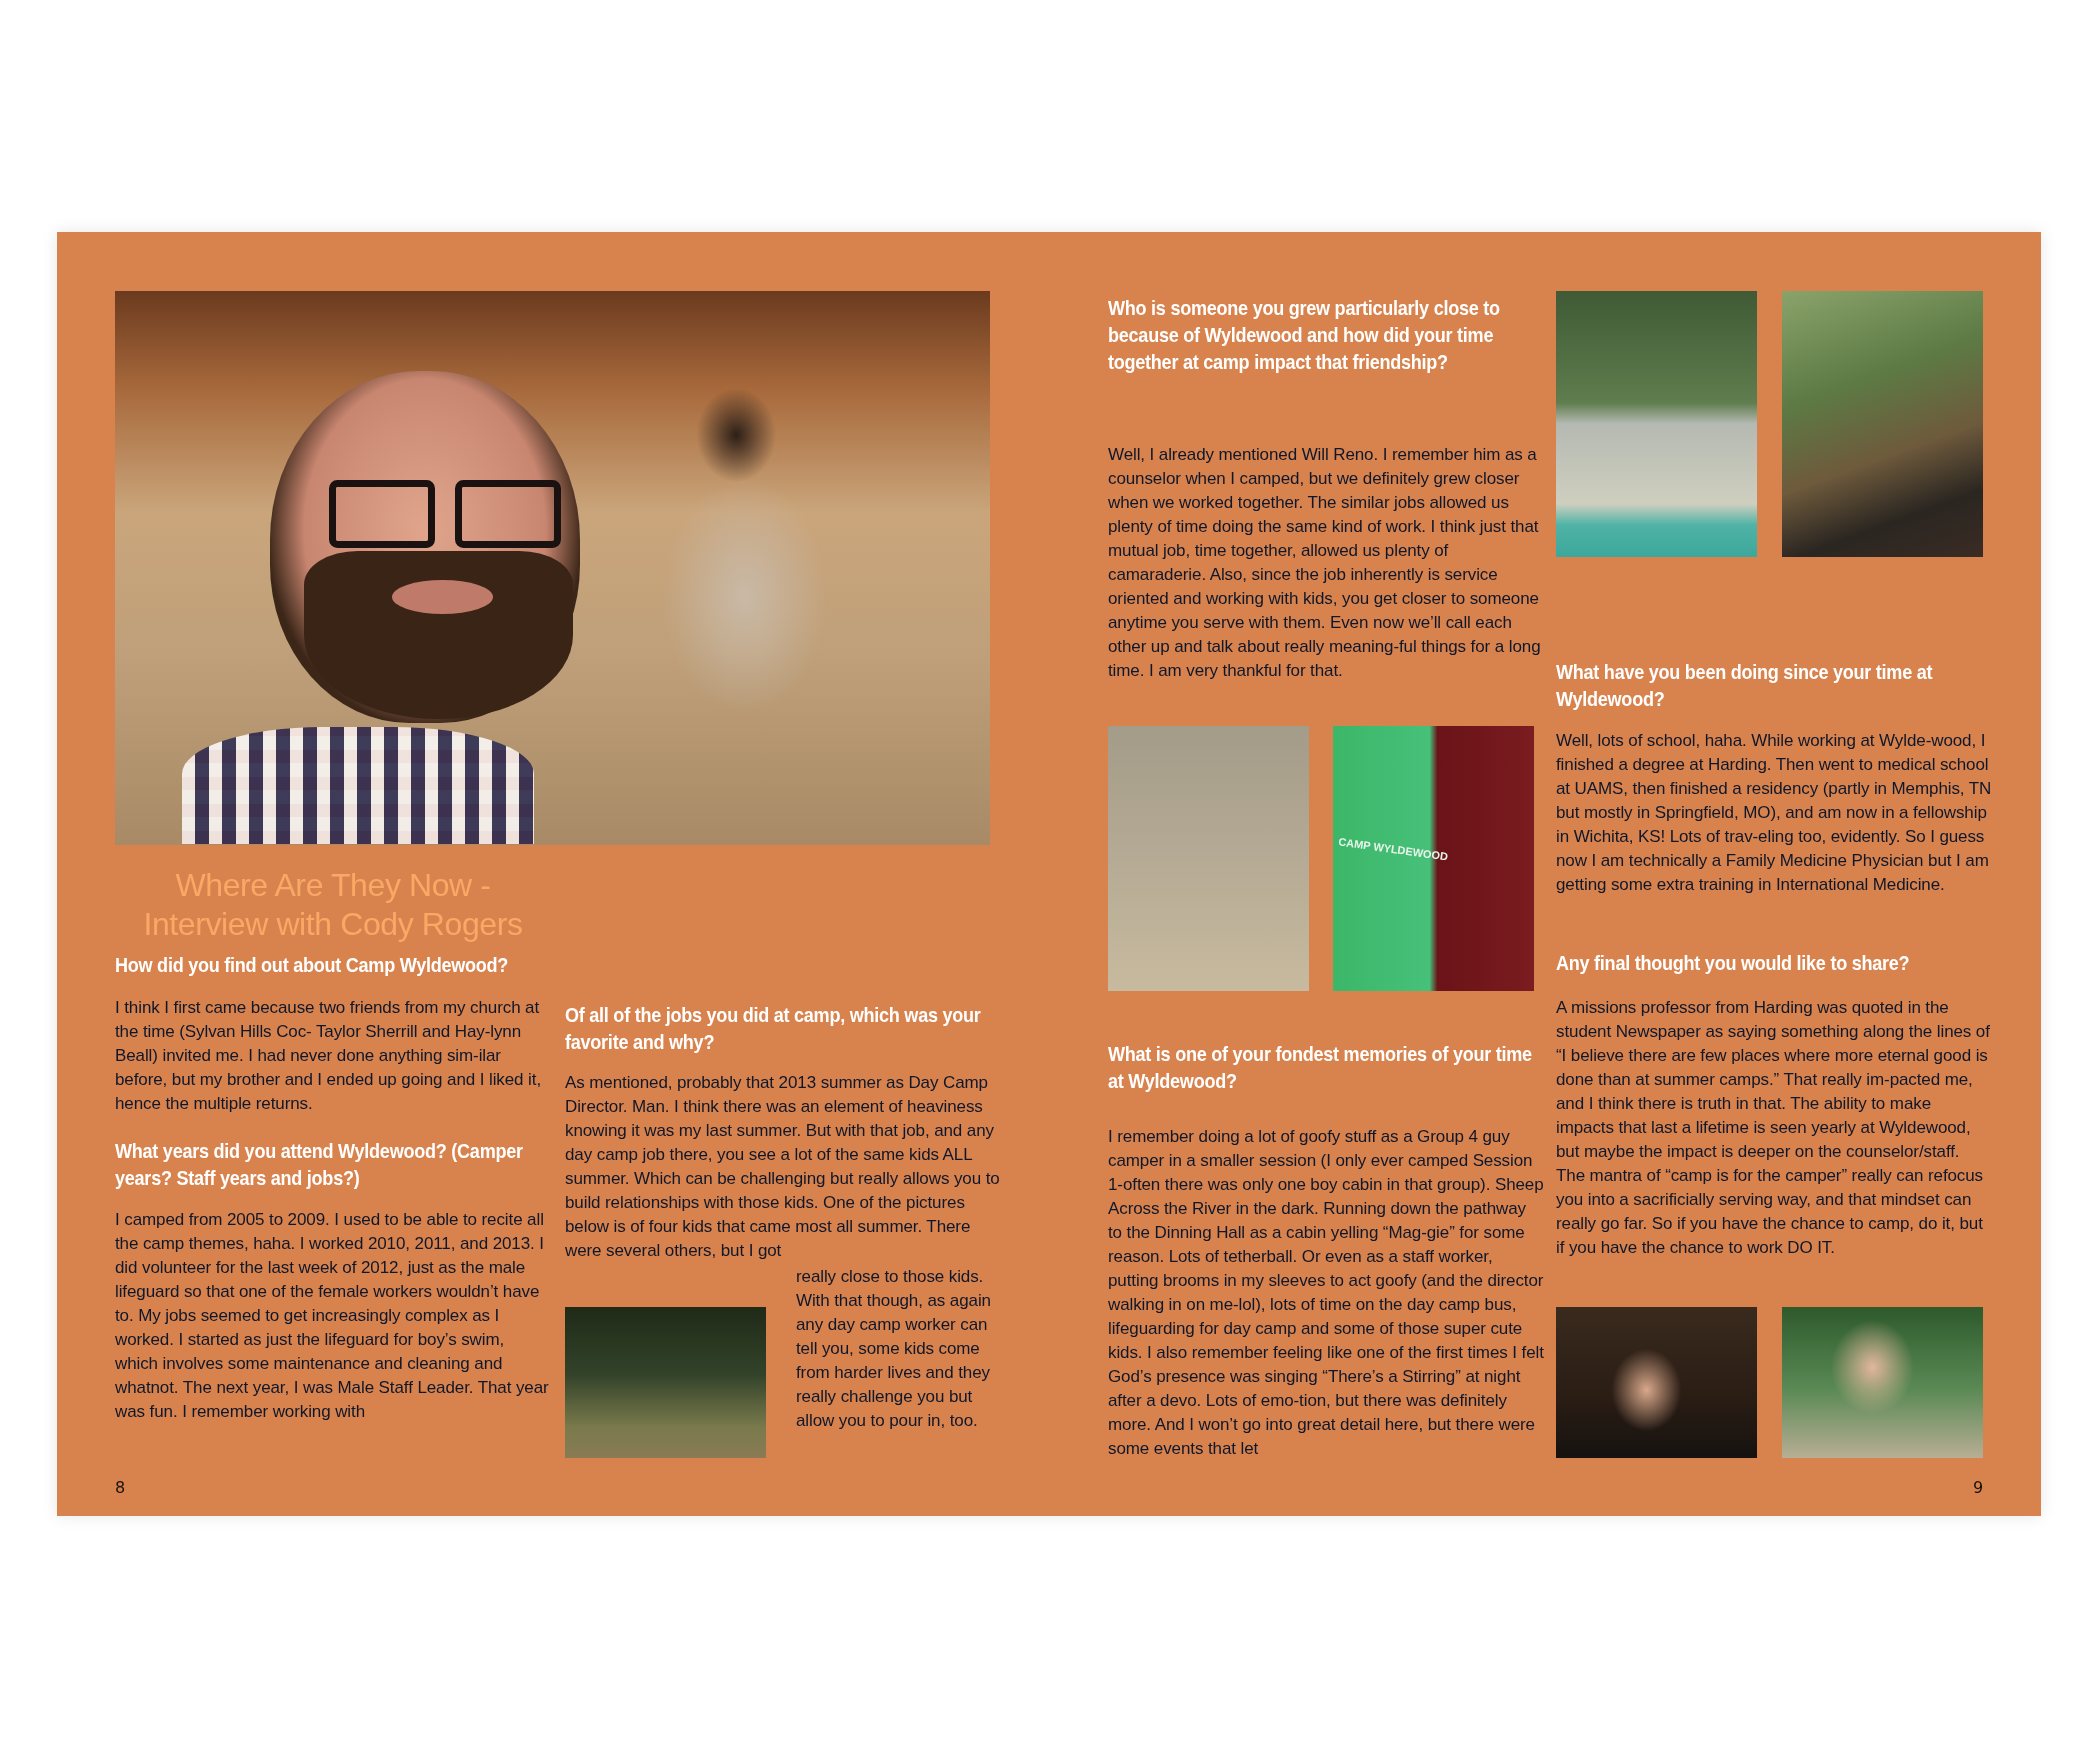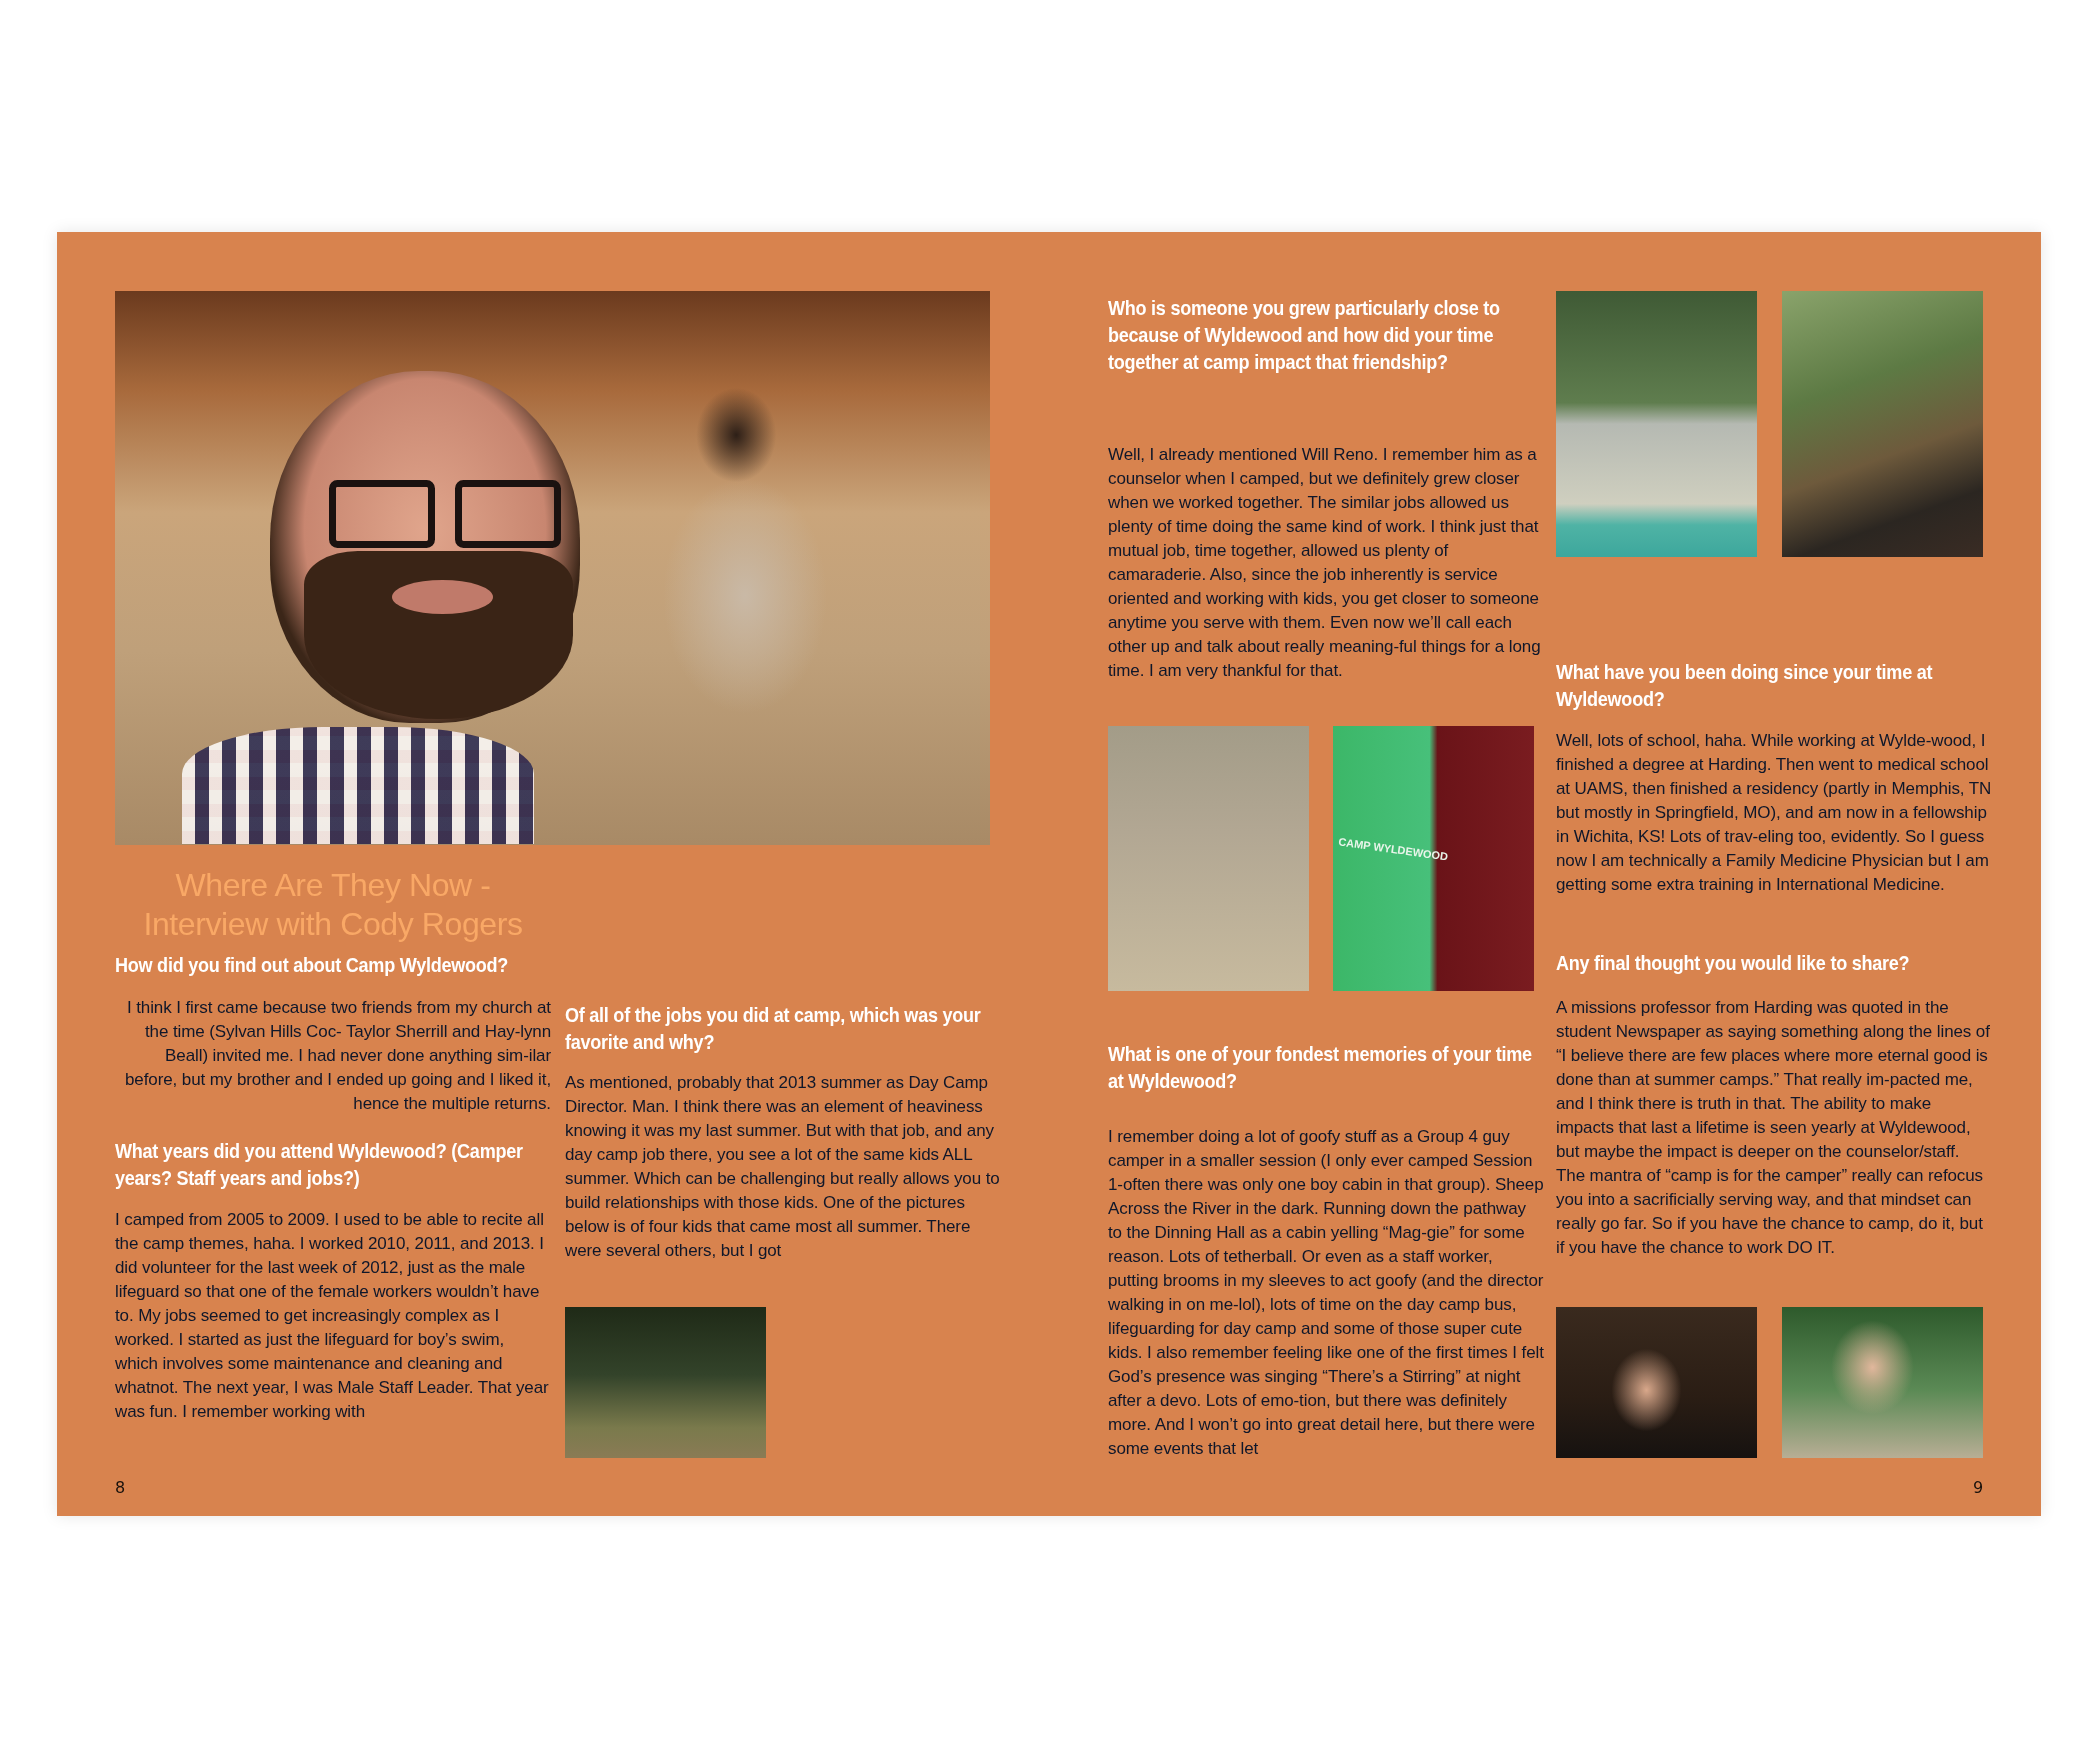--- a/index.html
+++ b/index.html
@@ -130,31 +130,32 @@
     <div class="glasses">
       <span style="left:0"></span>
         <span style="left:126px"></span>
     </div>
     <div class="shirt"></div>
   </div>
 
   <div class="title" style="left:58px; top:634px; width:436px;">Where Are They Now - Interview with Cody Rogers</div>
 
   <div class="q" style="left:58px; top:719px; width:503px;">How did you find out about Camp Wyldewood?</div>
-  <div class="txt" style="left:58px; top:764px; width:436px;text-align:right;">I think I first came because two friends from my church at the time (Sylvan Hills Coc- Taylor Sherrill and Hay-lynn Beall) invited me. I had never done anything sim-ilar before, but my brother and I ended up going and I liked it, hence the multiple returns.</div>
+  <div class="txt" style="left:58px; top:764px; width:436px;">I think I first came because two friends from my church at the time (Sylvan Hills Coc- Taylor Sherrill and Hay-lynn Beall) invited me. I had never done anything sim-ilar before, but my brother and I ended up going and I liked it, hence the multiple returns.</div>
 
   <div class="q" style="left:58px; top:905px; width:503px;">What years did you attend Wyldewood? (Camper years? Staff years and jobs?)</div>
   <div class="txt" style="left:58px; top:976px; width:436px;">I camped from 2005 to 2009. I used to be able to recite all the camp themes, haha. I worked 2010, 2011, and 2013. I did volunteer for the last week of 2012, just as the male lifeguard so that one of the female workers wouldn’t have to. My jobs seemed to get increasingly complex as I worked. I started as just the lifeguard for boy’s swim, which involves some maintenance and cleaning and whatnot. The next year, I was Male Staff Leader. That year was fun. I remember working with</div>
 
 
   <div class="q" style="left:508px; top:769px; width:503px;">Of all of the jobs you did at camp, which was your favorite and why?</div>
   <div class="txt" style="left:508px; top:839px; width:436px;">As mentioned, probably that 2013 summer as Day Camp Director. Man. I think there was an element of heaviness knowing it was my last summer. But with that job, and any day camp job there, you see a lot of the same kids ALL summer. Which can be challenging but really allows you to build relationships with those kids. One of the pictures below is of four kids that came most all summer. There were several others, but I got</div>
 
   <div class="photo kids" style="left:508px; top:1075px; width:201px; height:151px;" title="Four day camp kids in the woods"></div>
 
+  <div class="txt" style="left:739px; top:1033px; width:201px;">really close to those kids. With that though, as again any day camp worker can tell you, some kids come from harder lives and they really challenge you but allow you to pour in, too.</div>
 
   <div class="pagenum" style="left:58px; top:1246px;">8</div>
 
   <div class="q" style="left:1051px; top:62px; width:470px;">Who is someone you grew particularly close to because of Wyldewood and how did your time together at camp impact that friendship?</div>
   <div class="txt" style="left:1051px; top:211px; width:436px;">Well, I already mentioned Will Reno. I remember him as a counselor when I camped, but we definitely grew closer when we worked together. The similar jobs allowed us plenty of time doing the same kind of work. I think just that mutual job, time together, allowed us plenty of camaraderie. Also, since the job inherently is service oriented and working with kids, you get closer to someone anytime you serve with them. Even now we’ll call each other up and talk about really meaning-ful things for a long time. I am very thankful for that.</div>
 
   <div class="photo dive" style="left:1499px; top:59px; width:201px; height:266px;" title="Camper diving into the pool while others watch"></div>
   <div class="photo grill" style="left:1725px; top:59px; width:201px; height:266px;" title="Staff cooking pancakes on a griddle over a fire"></div>
 
   <div class="photo melon" style="left:1051px; top:494px; width:201px; height:265px;" title="Counselor with towel holding watermelon slice"></div>

